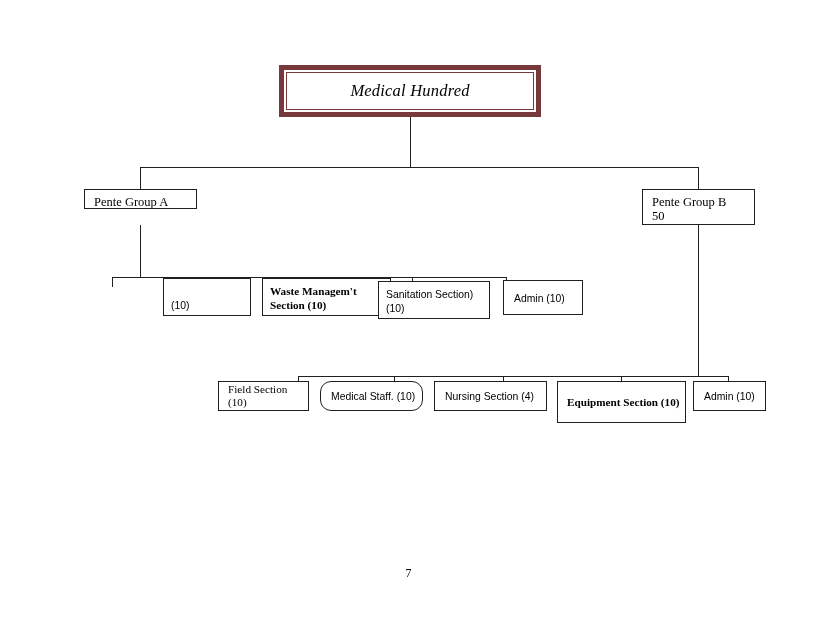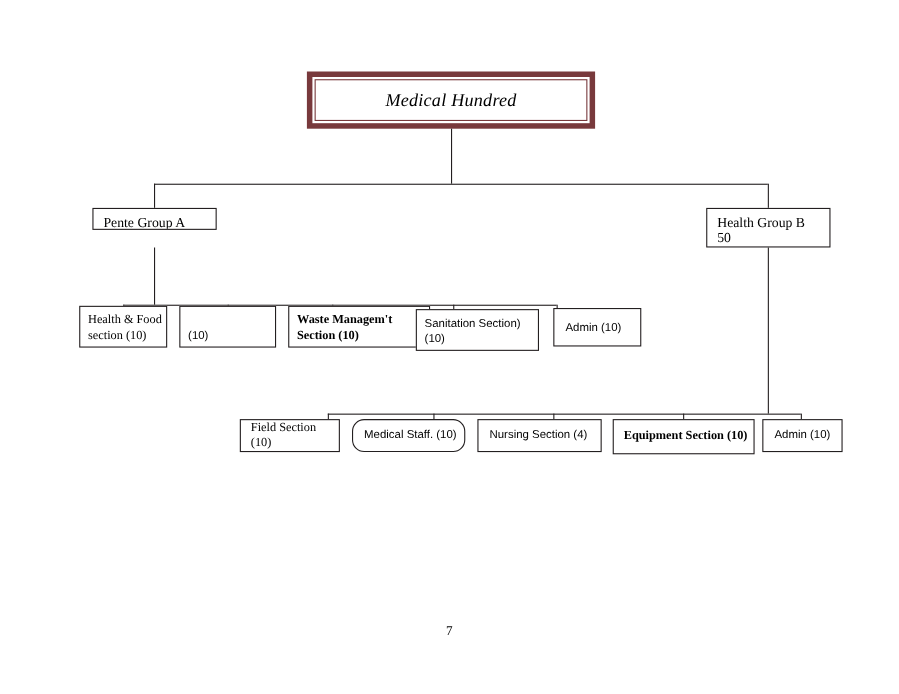--- a/index.html
+++ b/index.html
@@ -152,36 +152,32 @@
   <div class="hline" style="left:140px; top:167px; width:558px;"></div>
   <div class="vline" style="left:140px; top:167px; height:22px;"></div>
   <div class="vline" style="left:698px; top:167px; height:22px;"></div>
 
   <div class="node" style="left:84px; top:189px; width:113px; height:20px;">
     <div class="txt group-txt">Pente Group A</div>
     <div class="txt group-txt" style="top:19px;">50</div>
   </div>
 
   <div class="node" style="left:642px; top:189px; width:113px; height:36px;">
-    <div class="txt group-txt">Health Group B</div>
+    <div class="txt group-txt">Pente Group B</div>
     <div class="txt group-txt" style="top:19px;">50</div>
   </div>
 
   <div class="vline" style="left:140px; top:225px; height:52px;"></div>
   <div class="hline" style="left:112px; top:277px; width:394px;"></div>
   <div class="vline" style="left:112px; top:277px; height:10px;"></div>
   <div class="vline" style="left:207px; top:277px; height:10px;"></div>
   <div class="vline" style="left:302px; top:277px; height:10px;"></div>
   <div class="vline" style="left:412px; top:277px; height:10px;"></div>
   <div class="vline" style="left:506px; top:277px; height:10px;"></div>
 
-  <div class="node" style="left:72px; top:278px; width:80px; height:38px;">
-    <div class="txt leaf-serif">Health &amp; Food</div>
-    <div class="txt leaf-serif" style="top:19px;">section (10)</div>
-  </div>
 
   <div class="node" style="left:163px; top:278px; width:88px; height:38px;">
     <div class="txt leaf-sans" style="top:19px;">(10)</div>
   </div>
 
   <div class="node" style="left:262px; top:278px; width:129px; height:38px;">
     <div class="txt leaf-serif-bold">Waste Managem't</div>
     <div class="txt leaf-serif-bold" style="top:19px;">Section (10)</div>
   </div>
 
@@ -207,21 +203,21 @@
   </div>
 
   <div class="node" style="left:320px; top:381px; width:103px; height:30px;border-radius:11px;">
     <div class="txt leaf-sans-mid">Medical Staff.  (10)</div>
   </div>
 
   <div class="node" style="left:434px; top:381px; width:113px; height:30px;">
     <div class="txt leaf-sans-mid">Nursing Section  (4)</div>
   </div>
 
-  <div class="node" style="left:557px; top:381px; width:129px; height:32px;">
+  <div class="node" style="left:557px; top:381px; width:129px; height:42px;">
     <div class="txt leaf-serif-bold-mid">Equipment Section  (10)</div>
   </div>
 
   <div class="node" style="left:693px; top:381px; width:73px; height:30px;">
     <div class="txt leaf-sans-mid">Admin   (10)</div>
   </div>
 
   <div class="page-no" style="left:0px; top:566px; width:817px;">7</div>
 
 </div>

